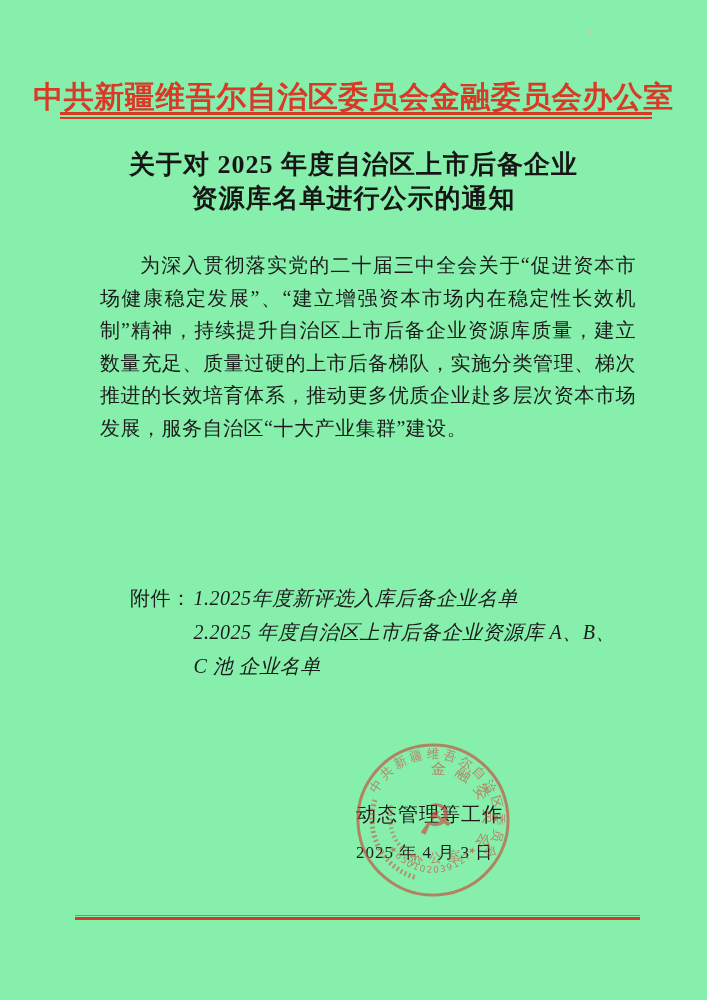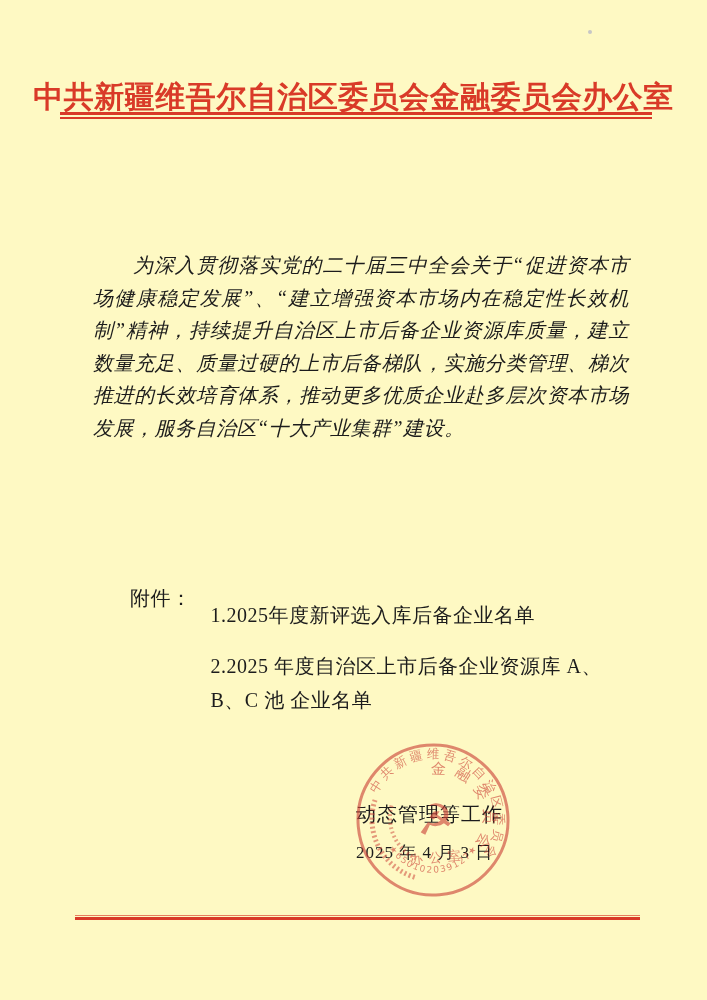--- a/index.html
+++ b/index.html
@@ -1,19 +1,19 @@
 <!DOCTYPE html>
 <html><head>
 <meta charset="utf-8">
 <style>
   html,body{margin:0;padding:0;background:#ffffff;}
   .page{
     position:relative;
     width:707px;height:1000px;
-    background:#fef9c3;
+    background:#86efac;
     font-family:"Liberation Serif","DejaVu Serif",serif;
     color:#1c1c1c;
     overflow:hidden;
   }
   .scan-dot{
     position:absolute;left:588px;top:30px;width:4px;height:4px;
     background:#c7c7c7;border-radius:50%;
   }
   .letterhead{
     position:absolute;top:77px;left:0;width:100%;
@@ -25,34 +25,33 @@
     position:absolute;top:112px;left:60px;width:592px;height:2px;
     border-top:3px solid #d93a28;border-bottom:2px solid #d93a28;
   }
   .doc-title{
     position:absolute;top:148px;left:0;width:100%;
     text-align:center;font-weight:bold;
     font-size:26px;line-height:34px;letter-spacing:1px;
     color:#161616;
   }
   .body-text{
-    position:absolute;top:249px;left:93px;width:536px;
+    position:absolute;top:249px;left:100px;width:536px;
     font-size:20px;line-height:32.5px;letter-spacing:0.5px;
     text-align:justify;
-    font-style:italic;
   }
   .body-text p{margin:0;text-indent:2em;}
   .attachments{
     position:absolute;top:581px;left:130px;width:492px;
     font-size:20px;line-height:34px;letter-spacing:0.5px;
     display:flex;align-items:flex-start;
   }
   .att-label{flex:0 0 auto;margin-right:2px;}
   .att-items{flex:1 1 auto;max-width:438px;}
-  .att-item{margin:17px;}
+  .att-item{margin:0;font-style:italic;}
   .sign-org{
     position:absolute;top:801px;left:356px;
     font-size:20px;letter-spacing:1px;z-index:2;
   }
   .sign-date{
     position:absolute;top:841px;left:356px;
     font-size:17px;letter-spacing:1px;z-index:2;
   }
   .seal{
     position:absolute;top:740px;left:353px;width:160px;height:160px;
@@ -69,20 +68,24 @@
 <body>
 
 <div class="page">
 
   <div class="scan-dot"></div>
 
   <div class="letterhead">中共新疆维吾尔自治区委员会金融委员会办公室</div>
 
   <div class="letterhead-rule"></div>
 
+  <div class="doc-title">
+    <div>关于对 2025 年度自治区上市后备企业</div>
+    <div>资源库名单进行公示的通知</div>
+  </div>
 
   <div class="body-text">
     <p>为深入贯彻落实党的二十届三中全会关于“促进资本市场健康稳定发展”、“建立增强资本市场内在稳定性长效机制”精神，持续提升自治区上市后备企业资源库质量，建立数量充足、质量过硬的上市后备梯队，实施分类管理、梯次推进的长效培育体系，推动更多优质企业赴多层次资本市场发展，服务自治区“十大产业集群”建设。</p>
   </div>
 
   <div class="attachments">
     <span class="att-label">附件：</span>
     <div class="att-items">
       <div class="att-item">1.2025年度新评选入库后备企业名单</div>
       <div class="att-item">2.2025 年度自治区上市后备企业资源库 A、B、C 池 企业名单</div>

